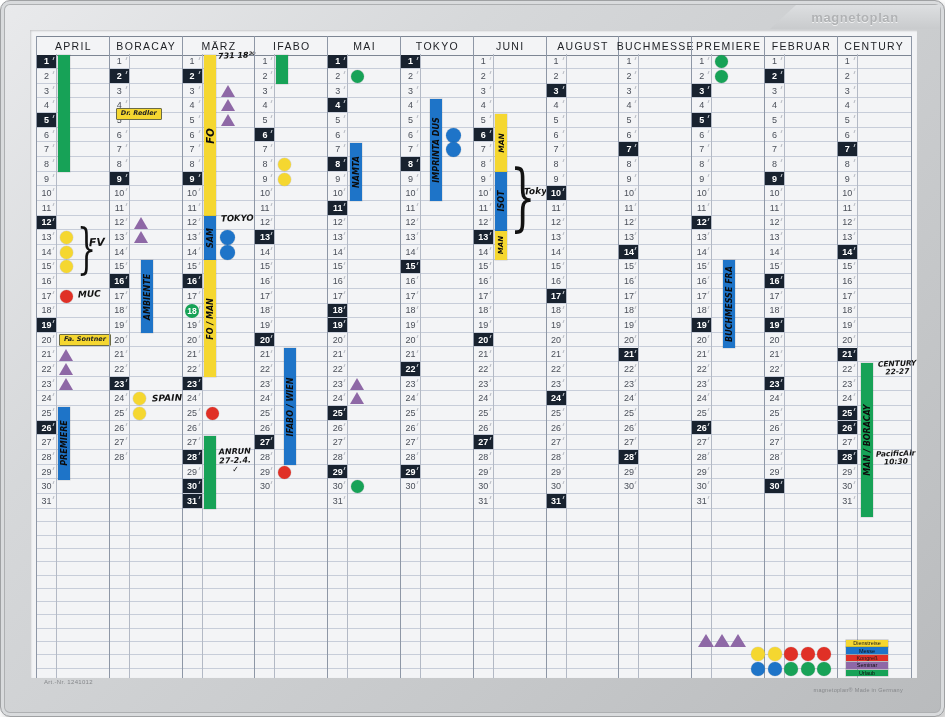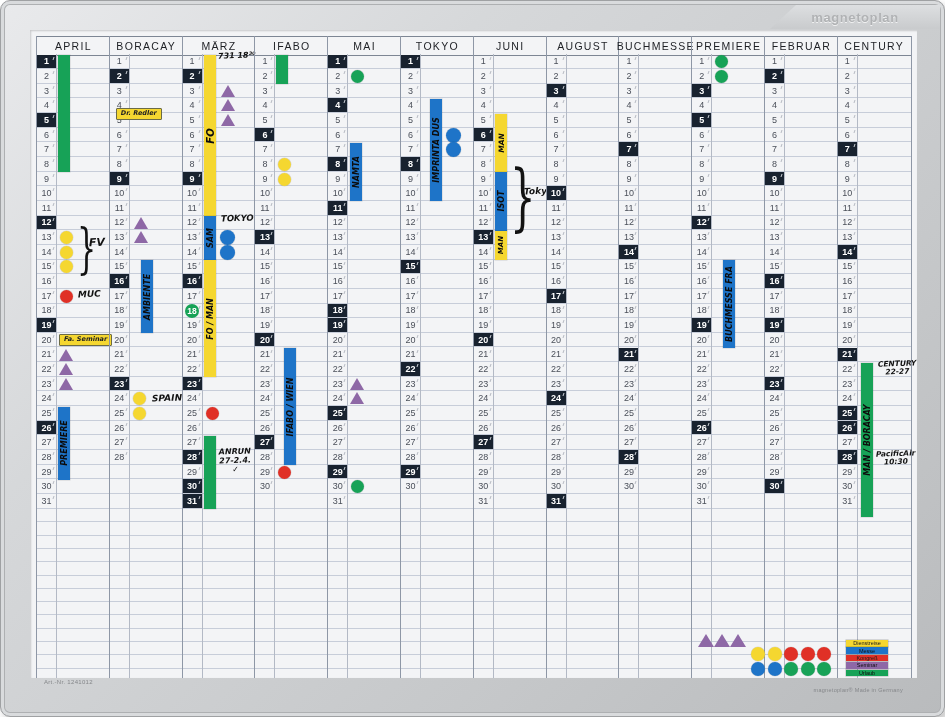--- a/index.html
+++ b/index.html
@@ -163,21 +163,21 @@
         <div class="filler" style="top: 472.65px; height: 169.35px;"></div>
         <div class="gutline"></div>
         <div class="bar" style="left: 21px; top: 19px; height: 117.2px; background: rgb(23, 162, 87);"></div>
         <div class="dot" style="left: 23px; top: 195.125px; width: 13px; height: 13px; background: rgb(245, 215, 48);"></div>
         <div class="dot" style="left: 23px; top: 209.775px; width: 13px; height: 13px; background: rgb(245, 215, 48);"></div>
         <div class="dot" style="left: 23px; top: 224.425px; width: 13px; height: 13px; background: rgb(245, 215, 48);"></div>
         <div class="brace" style="left: 40px; top: 192.3px; height: 43.95px; font-size: 54.9375px; line-height: 40.434px; transform: scaleX(0.55);">}</div>
         <div class="note" style="left: 52px; top: 201.3px; font-size: 11px;">FV</div>
         <div class="dot" style="left: 23px; top: 253.725px; width: 13px; height: 13px; background: rgb(224, 48, 38);"></div>
         <div class="note" style="left: 41px; top: 252.9px; font-size: 9px;">MUC</div>
-        <div class="chip" style="left: 22px; top: 298.35px;">Fa. Seminar</div>
+        <div class="chip" style="left: 22px; top: 298.35px;">Fa. Sontner</div>
         <div class="tri" style="left: 22px; top: 312.5px; border-bottom: 12px solid rgb(142, 104, 166);"></div>
         <div class="tri" style="left: 22px; top: 327.15px; border-bottom: 12px solid rgb(142, 104, 166);"></div>
         <div class="tri" style="left: 22px; top: 341.8px; border-bottom: 12px solid rgb(142, 104, 166);"></div>
         <div class="bar" style="left: 21px; top: 370.6px; height: 73.25px; background: rgb(30, 116, 200);">
           <span class="blabel">PREMIERE</span>
         </div>
       </div>
       <div class="month" style="left: 78.8px; width: 72.8px;">
         <div class="mhead">BORACAY</div>
         <div class="drow" style="top: 18.5px; height: 14.65px;">

